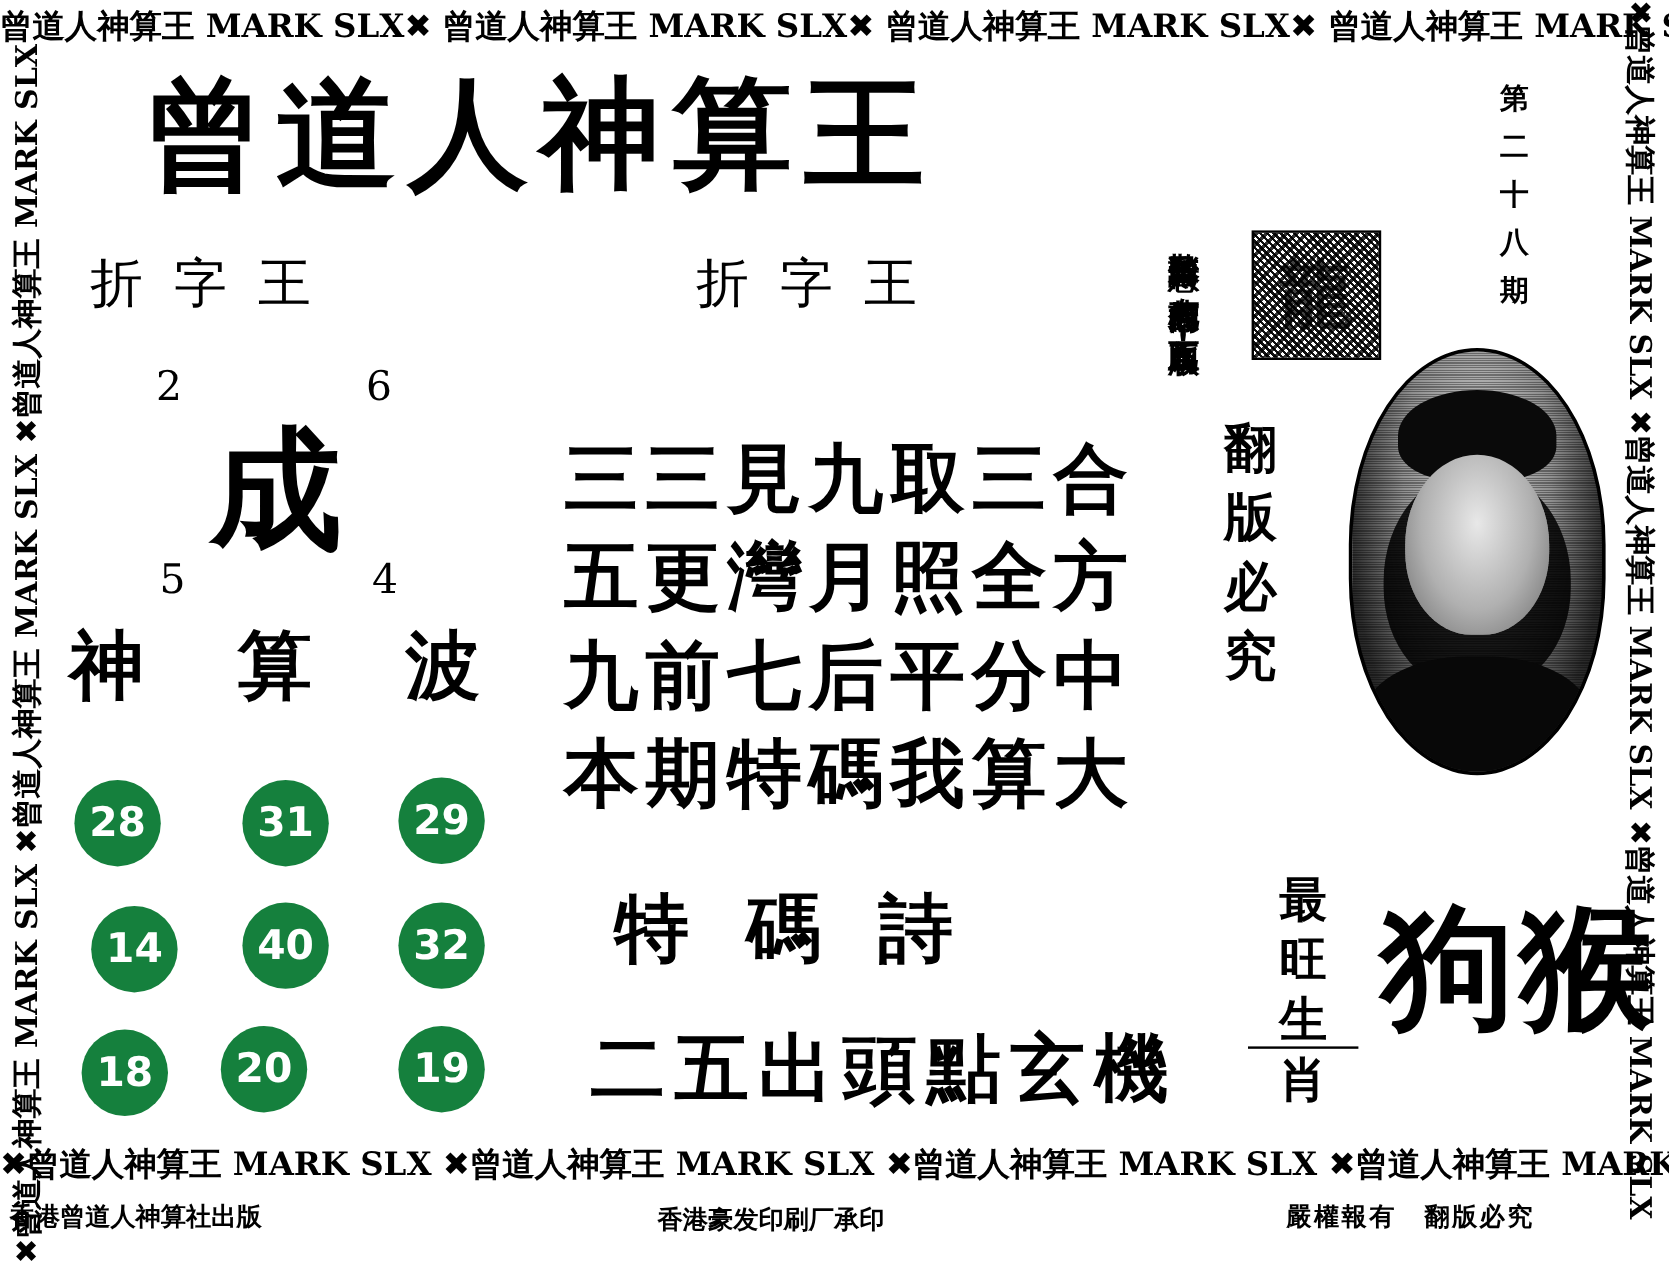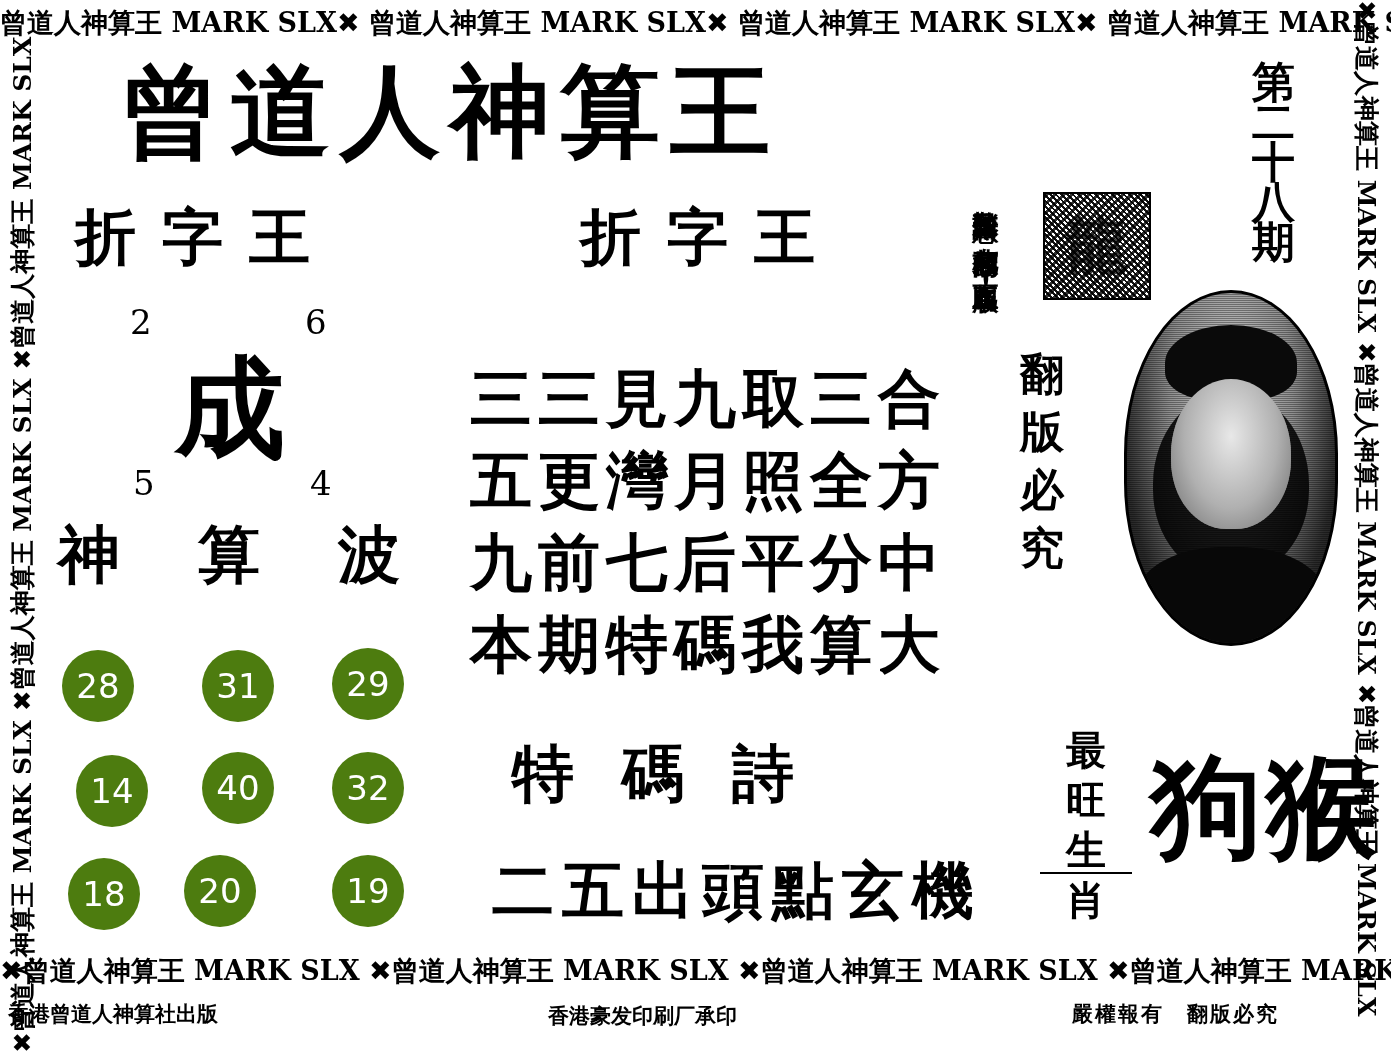--- a/index.html
+++ b/index.html
@@ -73,32 +73,32 @@
     font-weight: bold;
     font-size: 100px;
     line-height: 108px;
     letter-spacing: 10px;
     white-space: nowrap;
   }
   #issue-label {
     position: absolute;
     left: 1250px; top: 62px;
     width: 46px;
-    font-size: 43px;
+    font-size: 24px;
     line-height: 40px;
     font-weight: bold;
-    text-align: right;
+    text-align: left;
     letter-spacing: 1px;
   }
 
   
   .zhe-zi-wang {
     position: absolute;
-    font-weight: bold;
-    font-size: 61px;
+    font-weight: normal;
+    font-size: 44px;
     line-height: 64px;
     letter-spacing: 26px;
     white-space: nowrap;
   }
   #zzw-left  { left: 75px;  top: 205px; }
   #zzw-right { left: 580px; top: 205px; }
 
   
   #notice {
     position: absolute;
@@ -162,24 +162,24 @@
   }
   #ch-shen { left: 58px; }
   #ch-suan { left: 198px; }
   #ch-bo   { left: 338px; }
 
   
   .ball {
     position: absolute;
     width: 72px; height: 72px;
     border-radius: 50%;
-    background: #4d7c0f;
+    background: #15803d;
     color: #fff;
     font-family: "DejaVu Sans", "Liberation Sans", sans-serif;
-    font-weight: normal;
+    font-weight: bold;
     font-size: 34px;
     line-height: 72px;
     text-align: center;
   }
 
   
   #poem {
     position: absolute;
     left: 470px; top: 358px;
     width: 520px;

